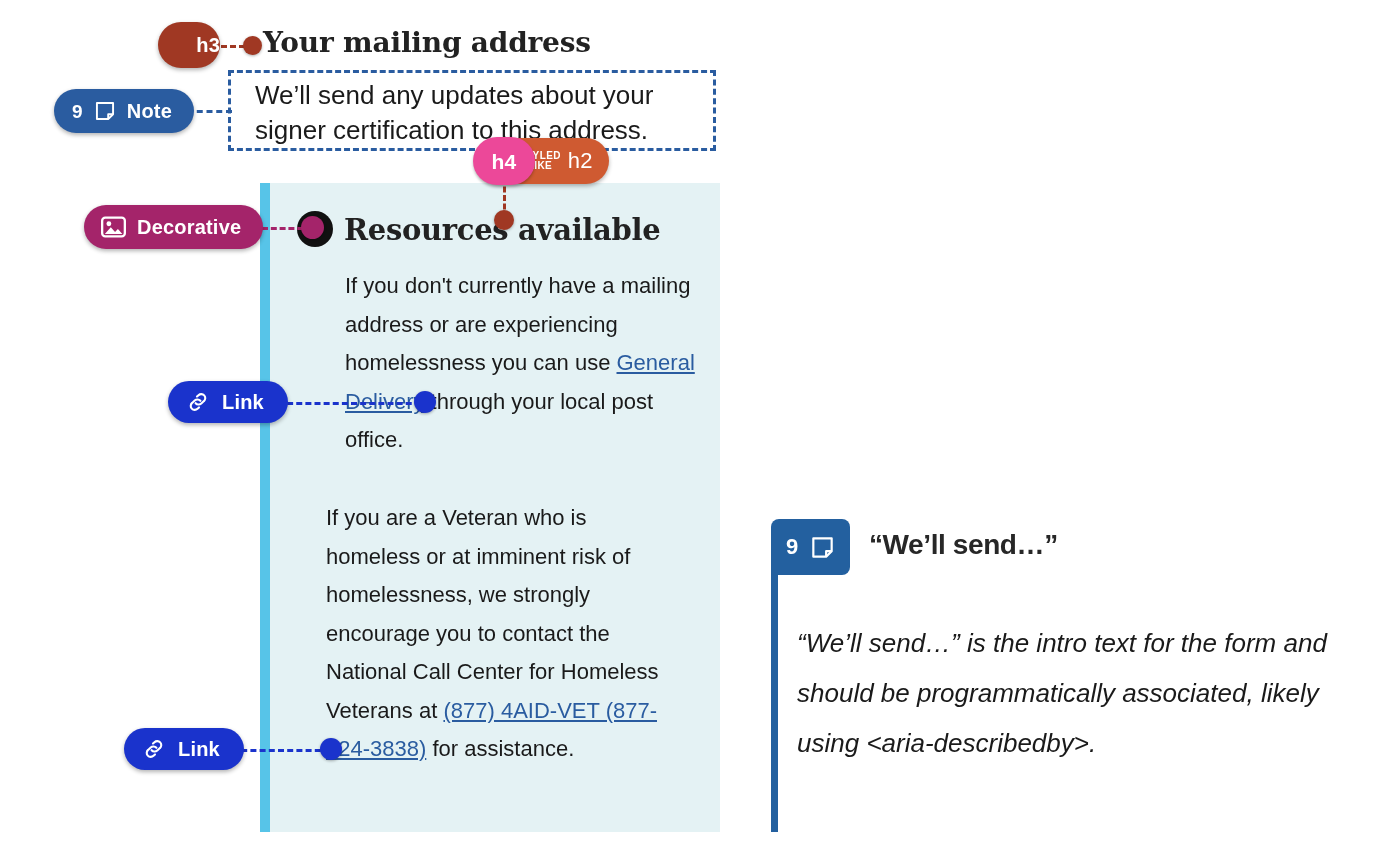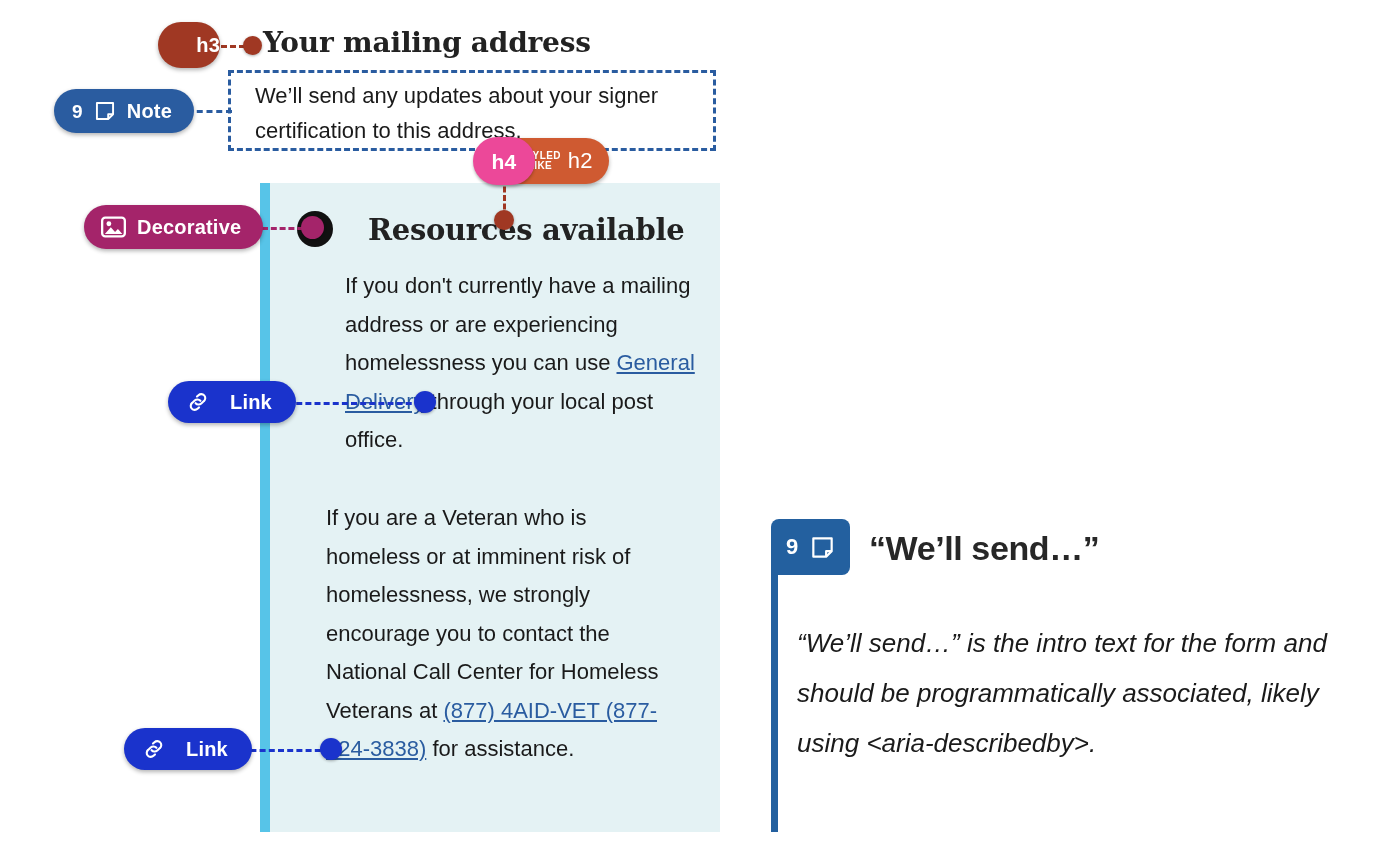--- a/index.html
+++ b/index.html
@@ -100,21 +100,21 @@
     border-radius: 22px;
     padding: 0 22px 0 17px;
     gap: 11px;
     font-size: 20px;
   }
   .badge-link {
     background: #1a33cc;
     height: 42px;
     border-radius: 21px;
     padding: 0 24px 0 18px;
-    gap: 20px;
+    gap: 12px;
     font-size: 20px;
   }
 
   
   .conn {
     position: absolute;
     z-index: 30;
   }
   .conn-h {
     border-top-width: 3px;
@@ -147,21 +147,21 @@
   .note-box {
     position: absolute;
     border: 3px dashed #2a5ca0;
     box-sizing: border-box;
     background: transparent;
     z-index: 20;
   }
   .note-box-text {
     position: absolute;
     font-family: "Liberation Sans", sans-serif;
-    font-size: 22px;
+    font-size: 26px;
     line-height: 35px;
     color: #1a1a1a;
     width: 470px;
   }
 
   .panel {
     position: absolute;
     background: #e4f2f4;
     box-sizing: border-box;
   }
@@ -171,21 +171,20 @@
   }
 
   .h4-title {
     position: absolute;
     font-family: "DejaVu Serif", serif;
     font-weight: bold;
     font-size: 29px;
     color: #222222;
     white-space: nowrap;
     letter-spacing: -0.3px;
-    margin-left: 24px;
   }
   .info-icon {
     position: absolute;
     width: 36px;
     height: 36px;
     border-radius: 50%;
     background: #111111;
     display: flex;
     align-items: center;
     justify-content: center;
@@ -235,21 +234,21 @@
   }
   .card-rail {
     position: absolute;
     width: 7px;
     background: #23609f;
   }
   .card-title {
     position: absolute;
     font-family: "Liberation Sans", sans-serif;
     font-weight: bold;
-    font-size: 34px;
+    font-size: 28px;
     color: #272727;
     white-space: nowrap;
     letter-spacing: -0.4px;
   }
   .card-body {
     position: absolute;
     font-family: "Liberation Sans", sans-serif;
     font-size: 26px;
     line-height: 50px;
     color: #1a1a1a;

